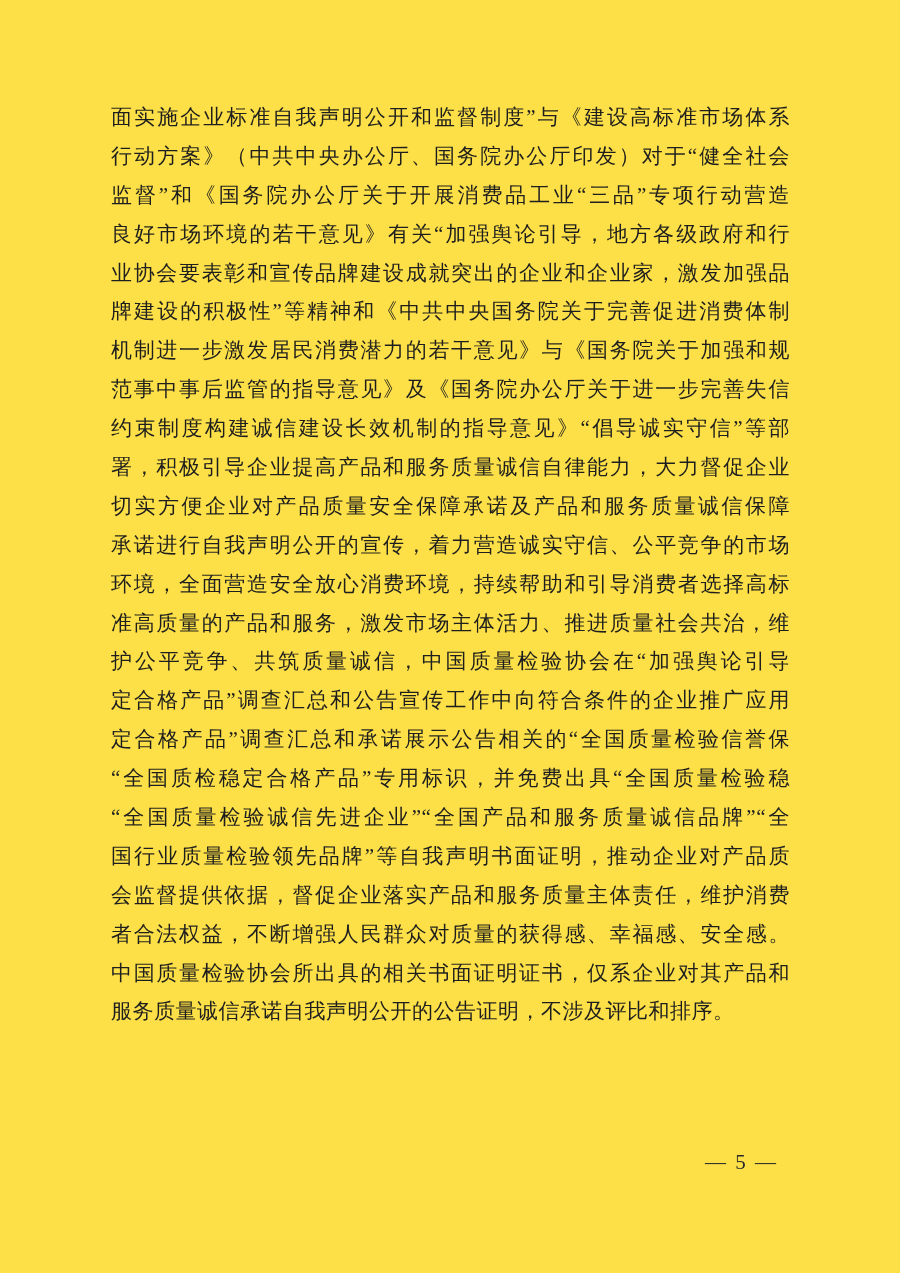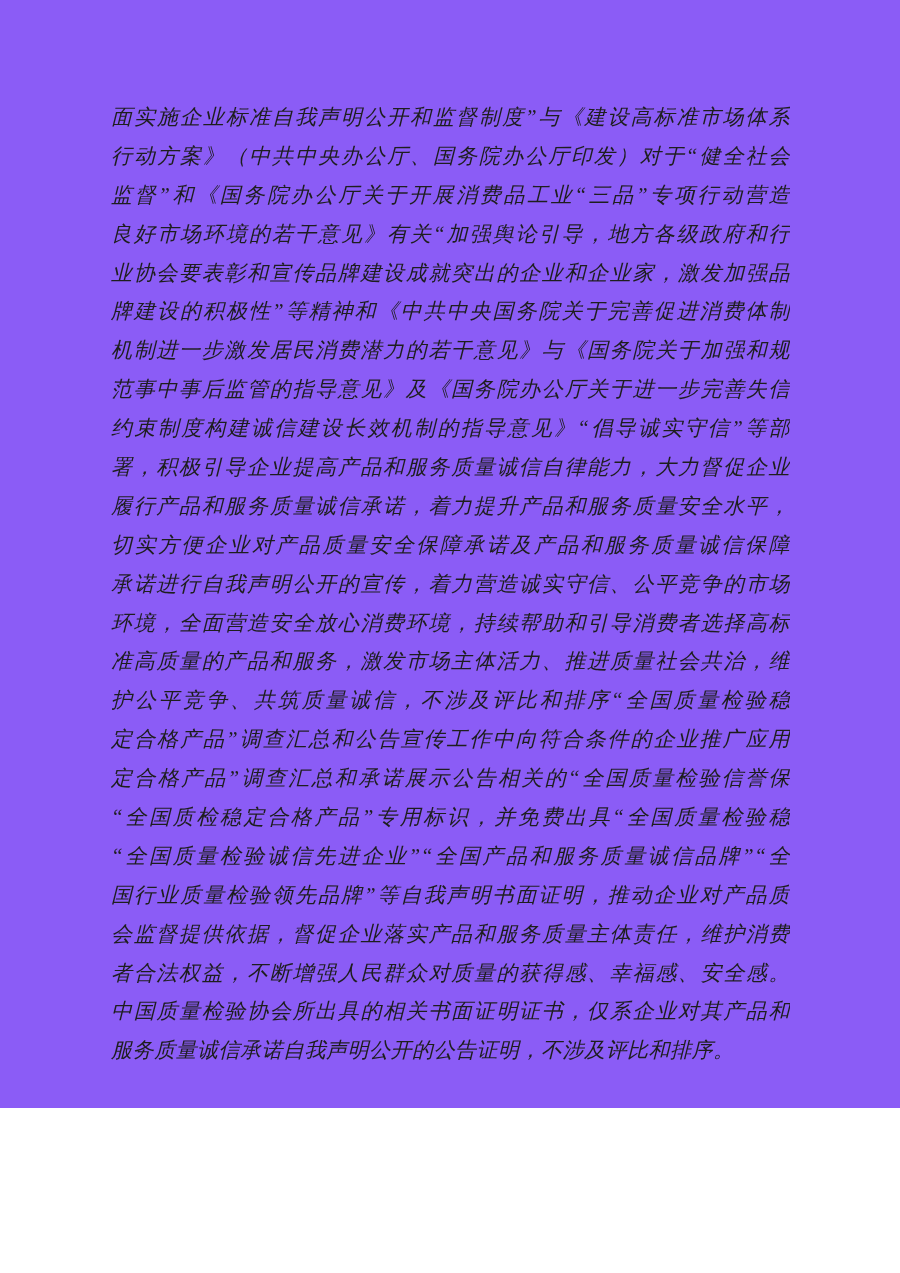--- a/index.html
+++ b/index.html
@@ -3,26 +3,25 @@
 <meta charset="utf-8">
 <style>
   html, body {
     margin: 0;
     padding: 0;
     background: #ffffff;
   }
   .page {
     position: relative;
     width: 900px;
-    height: 1108px;
-    background: #8b5cf6;
+    height: 1273px;
+    background: #fde047;
     font-family: "Liberation Serif", "DejaVu Serif", serif;
     color: #1e1e1e;
     overflow: hidden;
-    font-style: italic;
   }
   .content {
     position: absolute;
     left: 111px;
     top: 98px;
     width: 679px;
   }
   .line {
     font-size: 21px;
     line-height: 38.9px;
@@ -53,26 +52,25 @@
     <div class="line">面实施企业标准自我声明公开和监督制度”与《建设高标准市场体系</div>
     <div class="line">行动方案》（中共中央办公厅、国务院办公厅印发）对于“健全社会</div>
     <div class="line">监督”和《国务院办公厅关于开展消费品工业“三品”专项行动营造</div>
     <div class="line">良好市场环境的若干意见》有关“加强舆论引导，地方各级政府和行</div>
     <div class="line">业协会要表彰和宣传品牌建设成就突出的企业和企业家，激发加强品</div>
     <div class="line">牌建设的积极性”等精神和《中共中央国务院关于完善促进消费体制</div>
     <div class="line">机制进一步激发居民消费潜力的若干意见》与《国务院关于加强和规</div>
     <div class="line">范事中事后监管的指导意见》及《国务院办公厅关于进一步完善失信</div>
     <div class="line">约束制度构建诚信建设长效机制的指导意见》“倡导诚实守信”等部</div>
     <div class="line">署，积极引导企业提高产品和服务质量诚信自律能力，大力督促企业</div>
-    <div class="line">履行产品和服务质量诚信承诺，着力提升产品和服务质量安全水平，</div>
     <div class="line">切实方便企业对产品质量安全保障承诺及产品和服务质量诚信保障</div>
     <div class="line">承诺进行自我声明公开的宣传，着力营造诚实守信、公平竞争的市场</div>
     <div class="line">环境，全面营造安全放心消费环境，持续帮助和引导消费者选择高标</div>
     <div class="line">准高质量的产品和服务，激发市场主体活力、推进质量社会共治，维</div>
-    <div class="line">护公平竞争、共筑质量诚信，不涉及评比和排序“全国质量检验稳</div>
+    <div class="line">护公平竞争、共筑质量诚信，中国质量检验协会在“加强舆论引导</div>
     <div class="line">定合格产品”调查汇总和公告宣传工作中向符合条件的企业推广应用</div>
     <div class="line">定合格产品”调查汇总和承诺展示公告相关的“全国质量检验信誉保</div>
     <div class="line">“全国质检稳定合格产品”专用标识，并免费出具“全国质量检验稳</div>
     <div class="line">“全国质量检验诚信先进企业”“全国产品和服务质量诚信品牌”“全</div>
     <div class="line">国行业质量检验领先品牌”等自我声明书面证明，推动企业对产品质</div>
     <div class="line">会监督提供依据，督促企业落实产品和服务质量主体责任，维护消费</div>
     <div class="line">者合法权益，不断增强人民群众对质量的获得感、幸福感、安全感。</div>
     <div class="line">中国质量检验协会所出具的相关书面证明证书，仅系企业对其产品和</div>
     <div class="line last-line">服务质量诚信承诺自我声明公开的公告证明，不涉及评比和排序。</div>
   </div>

